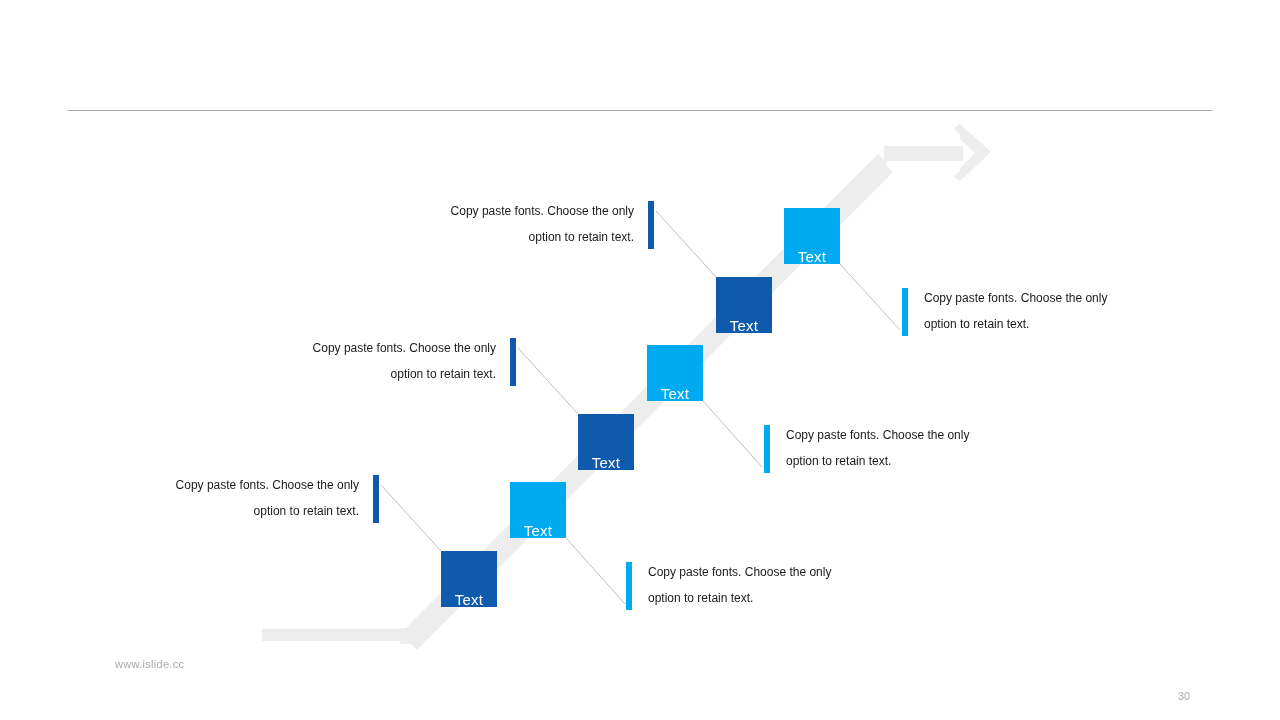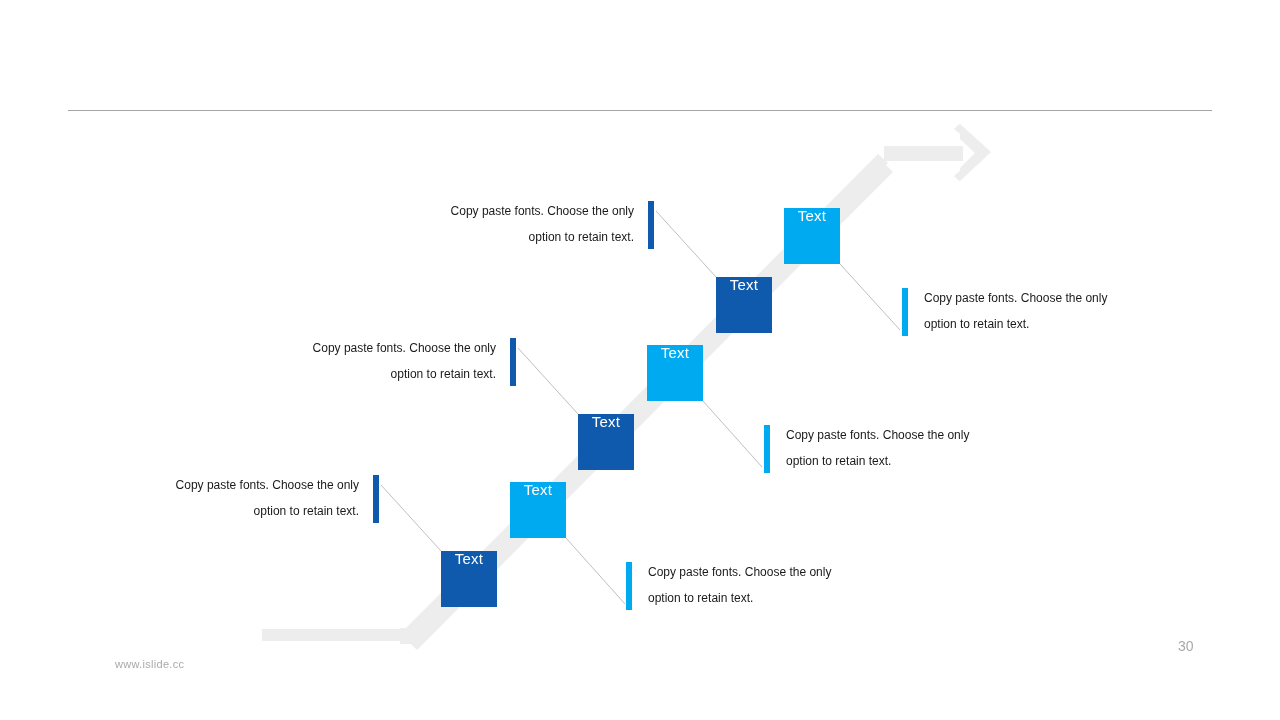--- a/index.html
+++ b/index.html
@@ -20,21 +20,21 @@
 
   
   .arrow-layer{position:absolute;left:0;top:0;width:1280px;height:720px;}
 
   
   .leader-layer{position:absolute;left:0;top:0;width:1280px;height:720px;}
 
   
   .step-box{
     position:absolute;width:56px;height:56px;
-    display:flex;align-items:flex-start;justify-content:center;
+    display:flex;align-items:flex-end;justify-content:center;
     color:#ffffff;font-size:15px;line-height:1;
     letter-spacing:.2px;
   }
   .step-box.dark{background:#0f5aad;}
   .step-box.light{background:#00aaf0;}
 
   
   .caption{
     position:absolute;
     font-size:12px;line-height:26px;color:#1a1a1a;
@@ -46,22 +46,22 @@
   .bar{position:absolute;width:6px;height:48px;}
   .bar.dark{background:#0f5aad;}
   .bar.light{background:#00aaf0;}
 
   
   .footer-url{
     position:absolute;left:80px;top:658px;
     font-size:11px;color:#a9a9a9;letter-spacing:.3px;margin-left:35px;
   }
   .footer-page{
-    position:absolute;left:1178px;top:638px;
-    font-size:14px;color:#a9a9a9;
+    position:absolute;left:1178px;top:690px;
+    font-size:11px;color:#a9a9a9;
   }
 </style>
 </head>
 <body>
 
 <div class="slide">
 
   <div class="top-rule"></div>
 
   <svg class="arrow-layer" width="1280" height="720" viewBox="0 0 1280 720">

